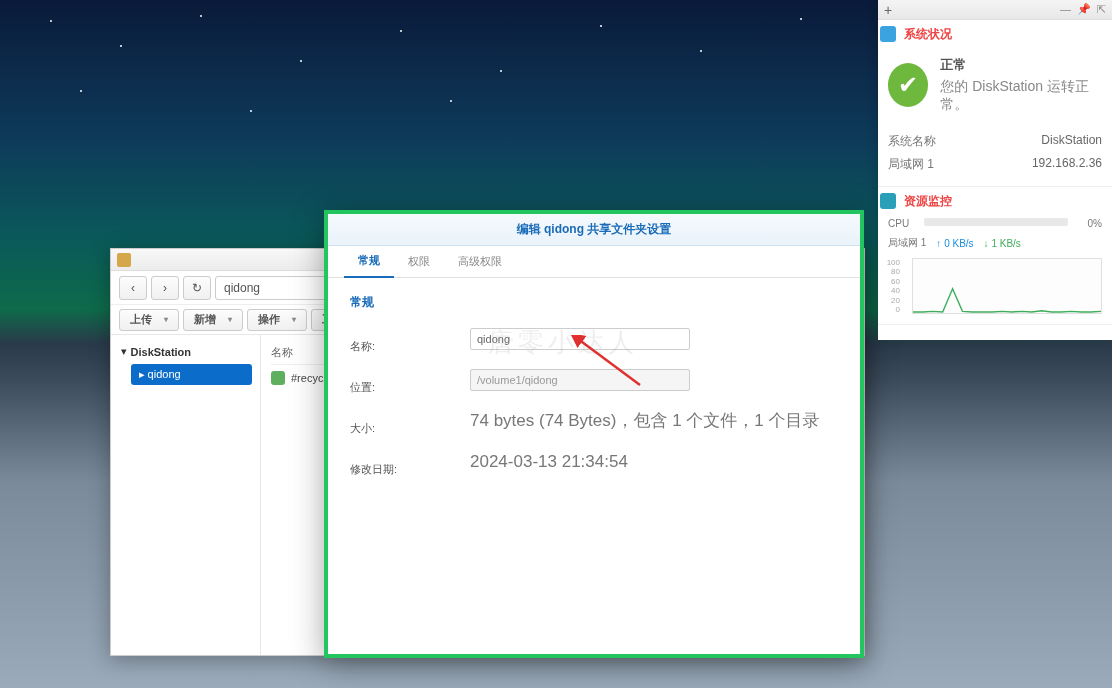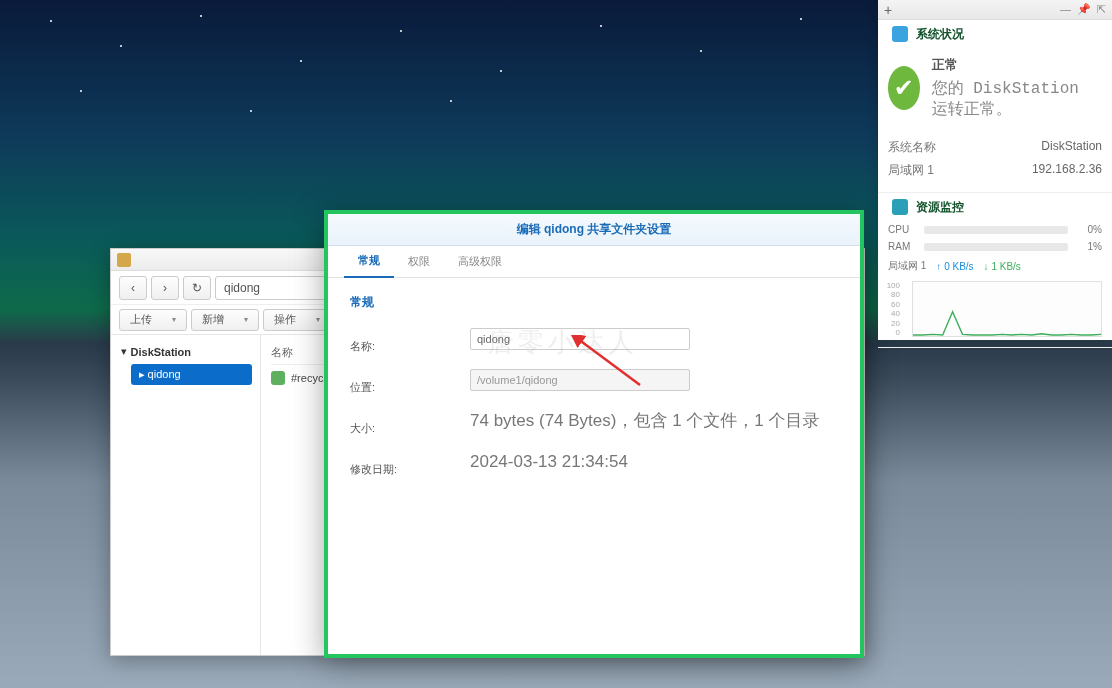--- a/index.html
+++ b/index.html
@@ -9,21 +9,21 @@
 .star { position: absolute; width: 2px; height: 2px; background: #fff; border-radius: 50%; }
 
 
 .file-window { position: absolute; left: 110px; top: 248px; width: 755px; height: 408px; background: #fff; border: 1px solid #ccc; box-shadow: 0 4px 20px rgba(0,0,0,0.3); }
 .file-titlebar { height: 22px; background: linear-gradient(#f8f8f8, #ececec); border-bottom: 1px solid #ddd; display: flex; align-items: center; padding: 0 6px; }
 .folder-icon { width: 14px; height: 14px; background: #d4a84a; border-radius: 2px; }
 .file-toolbar { height: 34px; display: flex; align-items: center; padding: 4px 8px; gap: 4px; border-bottom: 1px solid #eee; }
 .tb-btn { width: 28px; height: 24px; border: 1px solid #ccc; background: linear-gradient(#fdfdfd, #f0f0f0); border-radius: 3px; display: flex; align-items: center; justify-content: center; font-size: 12px; color: #555; cursor: pointer; }
 .tb-input { flex: 1; height: 24px; border: 1px solid #ccc; border-radius: 3px; padding: 0 8px; font-size: 12px; color: #555; }
 .file-toolbar2 { height: 30px; display: flex; align-items: center; padding: 4px 8px; gap: 4px; border-bottom: 1px solid #e6e6e6; }
-.tb-btn2 { height: 22px; padding: 0 10px; border: 1px solid #ccc; background: linear-gradient(#fdfdfd, #f0f0f0); border-radius: 3px; font-size: 11px; color: #555; display: flex; align-items: center; gap: 20px; cursor: pointer; }
+.tb-btn2 { height: 22px; padding: 0 10px; border: 1px solid #ccc; background: linear-gradient(#fdfdfd, #f0f0f0); border-radius: 3px; font-size: 11px; color: #555; display: flex; align-items: center; gap: 12px; cursor: pointer; font-weight: bold; }
 .caret { font-size: 8px; color: #888; }
 .file-body { display: flex; height: calc(100% - 86px); }
 .file-sidebar { width: 150px; border-right: 1px solid #e6e6e6; padding: 6px 4px; }
 .ds-node { font-size: 11px; color: #333; padding: 4px 6px; display: flex; align-items: center; gap: 4px; cursor: pointer; }
 .ds-child { background: #0b6dc9; color: #fff; border-radius: 3px; margin: 2px 4px 0 16px; padding: 4px 8px; font-size: 11px; }
 .file-content { flex: 1; padding: 6px 10px; }
 .col-header { font-size: 11px; color: #666; border-bottom: 1px solid #eee; padding: 4px 0; }
 .file-row { display: flex; align-items: center; gap: 6px; padding: 6px 0; font-size: 11px; color: #444; cursor: pointer; }
 .recycle-icon { width: 14px; height: 14px; background: #5eb05e; border-radius: 3px; }
 
@@ -44,32 +44,32 @@
 .btn-primary { height: 26px; padding: 0 22px; background: #1a8fe0; color: #fff; border: none; border-radius: 3px; font-size: 11px; cursor: pointer; }
 .btn-default { height: 26px; padding: 0 22px; background: #fff; color: #666; border: 1px solid #ccc; border-radius: 3px; font-size: 11px; cursor: pointer; }
 .arrow { position: absolute; left: 570px; top: 335px; pointer-events: none; }
 
 
 .widget-panel { position: absolute; right: 0; top: 0; width: 234px; height: 340px; background: #fff; box-shadow: -2px 0 10px rgba(0,0,0,0.15); font-size: 11px; }
 .wp-titlebar { height: 20px; background: linear-gradient(#f4f4f4, #e8e8e8); display: flex; align-items: center; padding: 0 6px; gap: 8px; border-bottom: 1px solid #ddd; }
 .wp-plus { color: #666; font-size: 14px; cursor: pointer; }
 .wp-ctl { color: #888; font-size: 11px; margin-left: auto; display: flex; gap: 6px; }
 .wp-section { border-bottom: 1px solid #eee; }
-.wp-header { height: 28px; display: flex; align-items: center; padding: 0 14px; gap: 8px; font-size: 12px; font-weight: bold; color: #14532d; }
+.wp-header { height: 28px; display: flex; align-items: center; padding: 0 2px; gap: 8px; font-size: 12px; font-weight: bold; color: #ef4444; }
 .wp-icon { width: 16px; height: 16px; border-radius: 3px; }
 .wp-icon.blue { background: #3ba4e0; }
 .wp-icon.teal { background: #2aa0b8; }
 .status-row { display: flex; align-items: center; padding: 8px 10px 12px 10px; gap: 12px; }
 .check-badge { width: 44px; height: 44px; border-radius: 50%; background: #6fb83e; display: flex; align-items: center; justify-content: center; color: #fff; font-size: 24px; }
 .status-text .main { font-size: 13px; color: #555; font-weight: bold; margin-bottom: 4px; }
-.status-text .sub { font-size: 16px; color: #888; font-family: Liberation Mono, monospace; }
+.status-text .sub { font-size: 14px; color: #888; }
 .info-grid { padding: 4px 10px 10px 10px; }
 .info-row { display: flex; justify-content: space-between; padding: 3px 0; color: #777; font-size: 12px; }
 .info-row .v { color: #666; }
-.meter-row { display: flex; align-items: center; padding: 3px 10px; gap: 8px; font-size: 10px; color: #777; }
+.meter-row { display: flex; align-items: flex-start; padding: 3px 10px; gap: 8px; font-size: 10px; color: #777; }
 .meter-row .lbl { width: 28px; }
 .meter { flex: 1; height: 8px; background: #e8e8e8; border-radius: 2px; }
 .meter-row .pct { width: 26px; text-align: right; }
 .net-row { display: flex; align-items: center; padding: 4px 10px; gap: 10px; font-size: 10px; }
 .net-up { color: #1a8fe0; }
 .net-dn { color: #3eae5a; }
 .chart-box { margin: 4px 10px 10px 10px; height: 56px; border: 1px solid #e0e0e0; position: relative; background: #fdfdfd; }
 .chart-labels { position: absolute; left: -24px; top: 0; bottom: 0; width: 22px; display: flex; flex-direction: column; justify-content: space-between; font-size: 8px; color: #aaa; text-align: right; }
 svg.chart-line { width: 100%; height: 100%; }
 .watermark { position: absolute; left: 460px; top: 325px; font-size: 26px; color: rgba(150,140,140,0.15); letter-spacing: 4px; pointer-events: none; margin-left: 28px; }
@@ -213,25 +213,20 @@
   <div class="wp-section">
     <div class="wp-header">
       <span class="wp-icon teal"></span>
       <span>资源监控</span>
     </div>
     <div class="meter-row">
       <span class="lbl">CPU</span>
       <div class="meter"></div>
       <span class="pct">0%</span>
     </div>
-    <div class="meter-row">
-      <span class="lbl">RAM</span>
-      <div class="meter"></div>
-      <span class="pct">1%</span>
-    </div>
     <div class="net-row">
       <span style="color:#777">局域网 1</span>
       <span class="net-up">↑ <span>0 KB/s</span></span>
       <span class="net-dn">↓ <span>1 KB/s</span></span>
     </div>
     <div style="position:relative;margin-left:24px;">
       <div class="chart-labels">
         <span>100</span>
         <span>80</span>
         <span>60</span>

